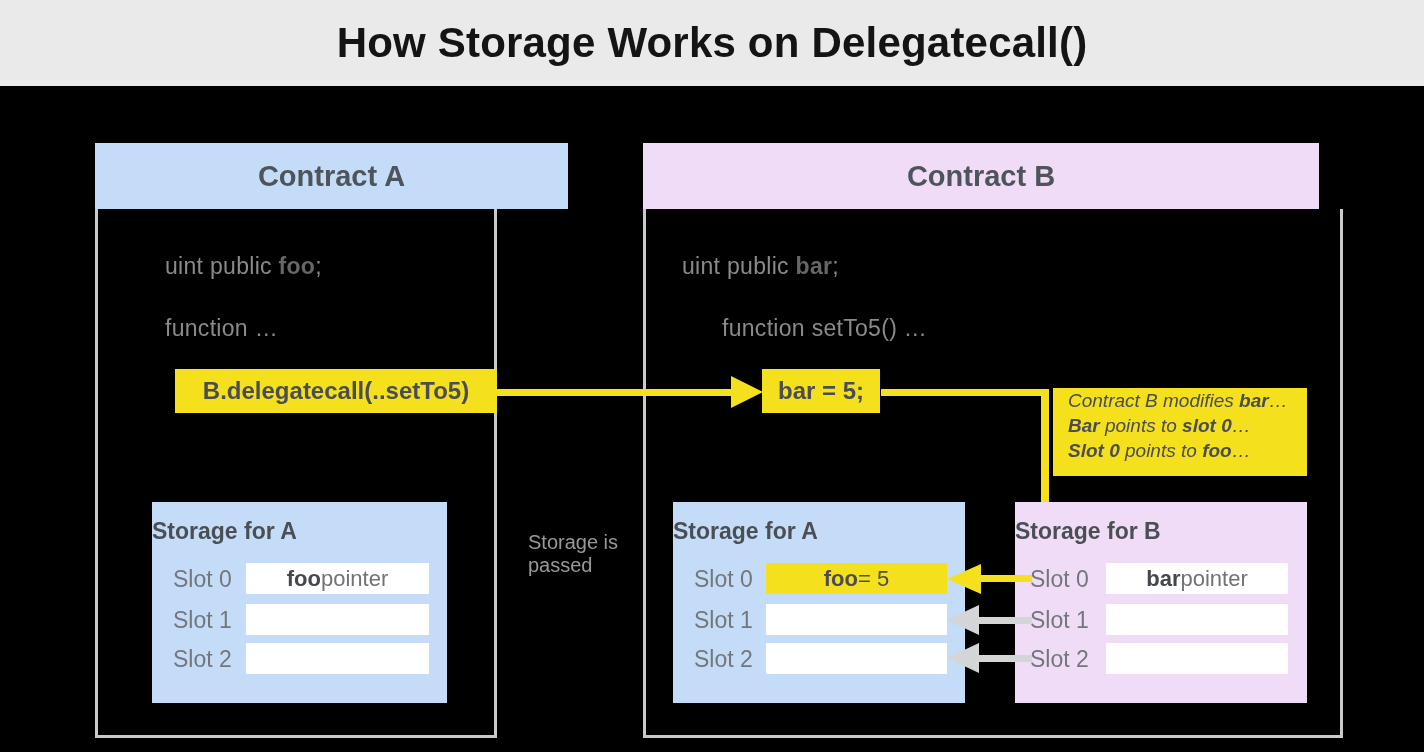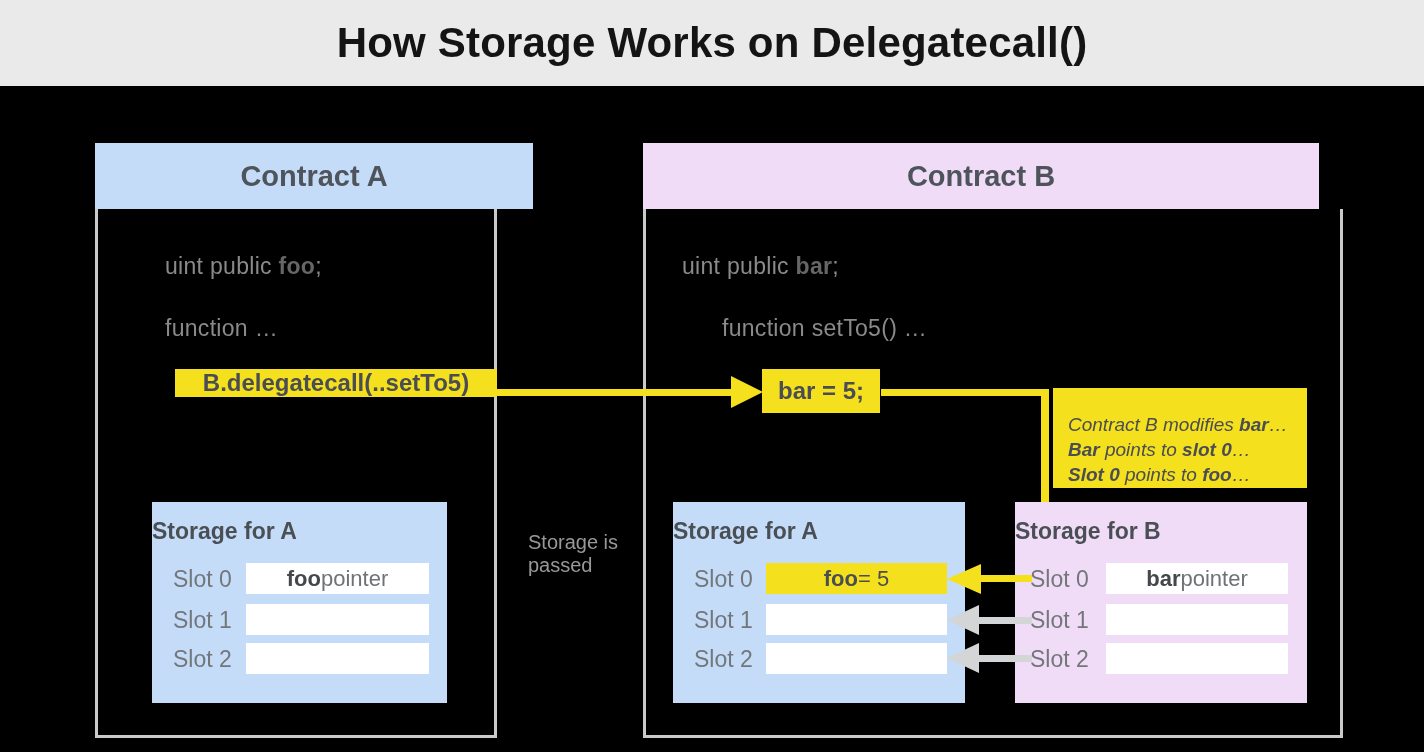--- a/index.html
+++ b/index.html
@@ -14,40 +14,40 @@
     background:#EAEAEA;display:flex;align-items:center;justify-content:center;
   }
   .titlebar h1{
     margin:8px;font-size:42px;font-weight:800;color:#141414;letter-spacing:.2px;
   }
   
   .panel-header{
     position:absolute;display:flex;align-items:center;justify-content:center;
     font-size:29px;font-weight:700;color:#4E545B;
   }
-  .hdr-a{left:95px;top:143px;width:438px;height:66px;background:#C4DCF7;}
+  .hdr-a{left:95px;top:143px;width:473px;height:66px;background:#C4DCF7;}
   .hdr-b{left:643px;top:143px;width:676px;height:66px;background:#F1DCF7;}
   .panel-body{position:absolute;border:3px solid #C8CACB;border-top:0;background:#000;}
   .body-a{left:95px;top:209px;width:396px;height:526px;}
   .body-b{left:643px;top:209px;width:694px;height:526px;}
   .code-line{
     position:absolute;font-size:23px;color:#8A8A8A;letter-spacing:.3px;white-space:nowrap;text-align:center;
   }
   .code-line b{color:#666;font-weight:700;}
   
   .ybox{
     position:absolute;background:#F5E01E;display:flex;align-items:center;justify-content:center;
     font-size:24px;font-weight:700;color:#4A4D52;white-space:nowrap;
   }
-  .call-box{left:175px;top:369px;width:322px;height:28px;}
+  .call-box{left:175px;top:369px;width:322px;height:44px;}
   .assign-box{left:762px;top:369px;width:118px;height:44px;}
   
   .note-box{
-    position:absolute;left:1053px;top:388px;width:254px;height:100px;
-    background:#F5E01E;box-sizing:border-box;padding:24px 0 0 15px;
+    position:absolute;left:1053px;top:388px;width:254px;height:88px;
+    background:#F5E01E;box-sizing:border-box;padding:0 0 0 15px;
     font-size:19px;font-style:italic;color:#4A4D52;line-height:25px;white-space:nowrap;
   }
   .note-box b{font-weight:700;}
   
   .passed-note{
     position:absolute;left:528px;top:531px;
     font-size:20px;color:#97989A;line-height:23px;white-space:pre-line;
   }
   
   .storage{position:absolute;top:502px;height:201px;}

